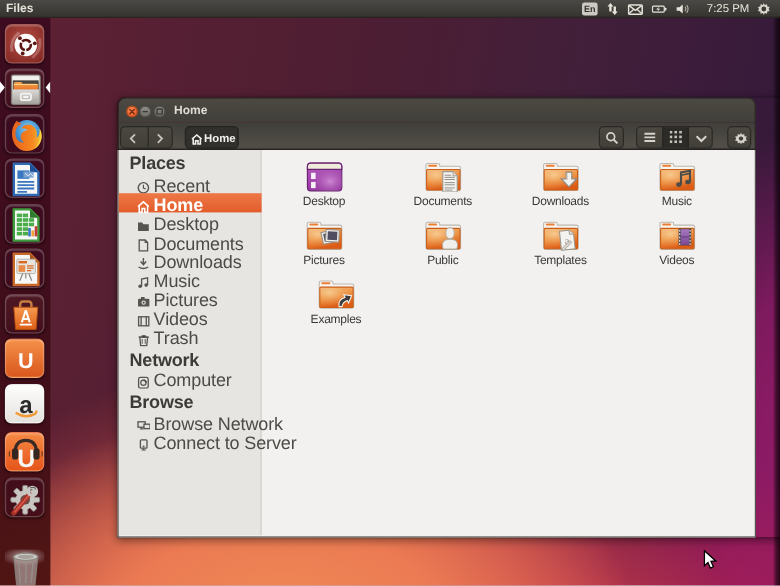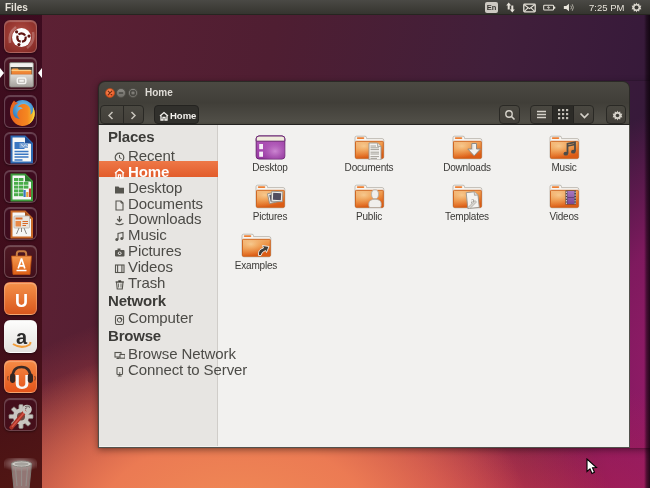--- a/index.html
+++ b/index.html
@@ -617,21 +617,21 @@
                 <rect x="0.4" y="12" width="1" height="1.6"></rect>
                 <rect x="9.1" y="1" width="1" height="1.6"></rect>
                 <rect x="9.1" y="3.8" width="1" height="1.6"></rect>
                 <rect x="9.1" y="6.6" width="1" height="1.6"></rect>
                 <rect x="9.1" y="9.4" width="1" height="1.6"></rect>
                 <rect x="9.1" y="12" width="1" height="1.6"></rect>
               </g>
               <path d="M1.8 7 H8.8" stroke="#5a3a70" stroke-width="0.8"></path>
             </g>
           </svg><span class="lbl">Videos</span></div>
-        <div class="cell" style="left:115px;top:107.5px"><svg width="31" height="25" viewBox="0 0 31 25">
+        <div class="cell" style="left:139px;top:107.5px"><svg width="31" height="25" viewBox="0 0 31 25">
             <defs>
     <linearGradient id="fb" x1="0" y1="0" x2="0.35" y2="1">
       <stop offset="0" stop-color="#f4bd83"></stop>
                 <stop offset="0.5" stop-color="#ee9445"></stop>
                 <stop offset="1" stop-color="#dc5c16"></stop>
     </linearGradient>
     <radialGradient id="fg" cx="0.3" cy="0.28" r="0.65">
       <stop offset="0" stop-color="#f8d39c" stop-opacity="0.8"></stop>
                 <stop offset="1" stop-color="#f0a052" stop-opacity="0"></stop>
     </radialGradient>

